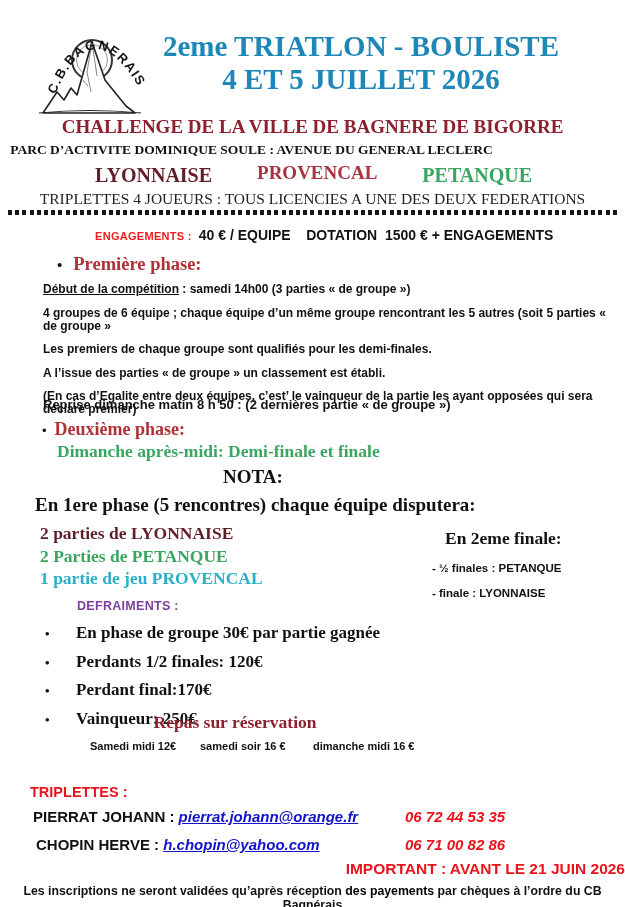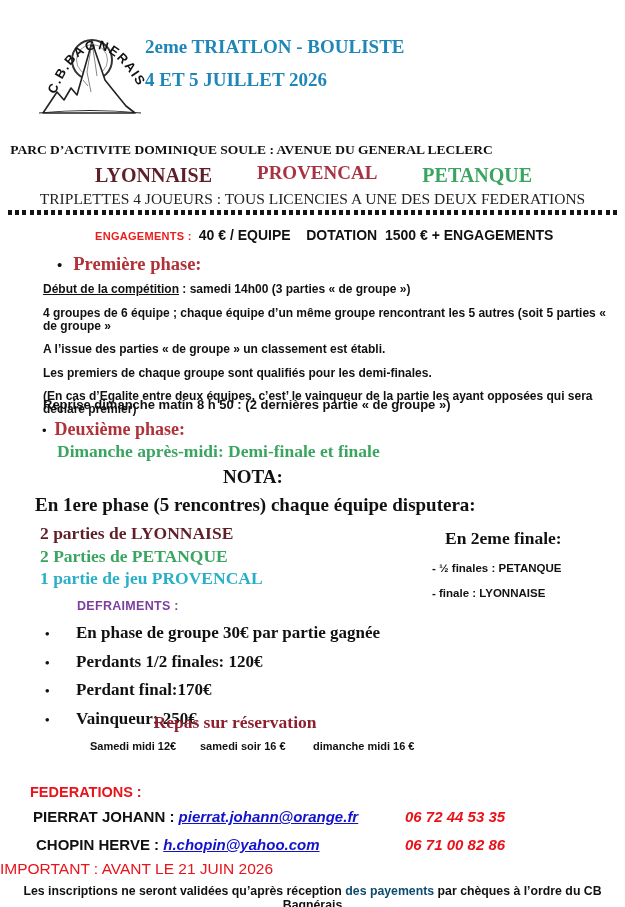--- a/index.html
+++ b/index.html
@@ -4,22 +4,22 @@
 <style>
   html,body{margin:0;padding:0;background:#ffffff;}
   body{width:625px;height:907px;font-family:"Liberation Sans",sans-serif;color:#111;overflow:hidden;}
   .page{position:relative;width:625px;height:907px;background:#fff;}
   .abs{position:absolute;}
   .serif{font-family:"Liberation Serif",serif;}
   .pre{white-space:pre-wrap;}
 
   
   #logo{top:20px;left:33px;width:115px;height:98px;}
-  #titles{top:30px;left:145px;width:432px;text-align:left;color:#1f86b8;
-          font-family:"Liberation Serif",serif;font-weight:bold;font-size:19px;line-height:33px;}
+  #titles{top:30px;left:145px;width:432px;text-align:center;color:#1f86b8;
+          font-family:"Liberation Serif",serif;font-weight:bold;font-size:29px;line-height:33px;}
 
   
   #challenge{top:116px;left:0;width:625px;text-align:center;color:#8e1f2e;font-weight:bold;font-size:19px;}
   #venue{top:142px;left:0;width:503px;text-align:center;color:#111;font-weight:bold;font-size:13.5px;}
   #feds{top:164px;left:95px;width:437px;display:flex;justify-content:space-between;align-items:baseline;font-weight:bold;}
   #feds .fed{font-size:20px;}
   .c-maroon{color:#5f1f28;}
   .c-crimson{color:#a93342;position:relative;top:-3px;font-size:19px!important;}
   .c-green{color:#3aa560;}
   .c-cyan{color:#29b0c8;}
@@ -71,23 +71,23 @@
   #meal0{left:90px;} #meal1{left:200px;} #meal2{left:313px;}
 
   
   #insc-h{top:784px;left:30px;color:#e8131b;font-weight:bold;font-size:14.5px;}
   .contact{height:22px;font-size:15px;font-weight:bold;color:#111;}
   #contact1{top:808px;left:33px;width:592px;}
   #contact2{top:836px;left:36px;width:589px;}
   .contact .email{color:#1212cc;font-style:italic;text-decoration:underline;font-weight:bold;}
   .contact .phone{position:absolute;color:#e8131b;font-style:italic;font-weight:bold;}
   #contact1 .phone{left:372px;} #contact2 .phone{left:369px;}
-  #important{top:860px;left:0;width:625px;text-align:left;color:#e8131b;font-weight:normal;font-size:15.5px;}
+  #important{top:860px;left:0;width:625px;text-align:right;color:#e8131b;font-weight:bold;font-size:15.5px;}
   #footer{top:884px;left:0;width:625px;text-align:center;font-weight:bold;font-size:12.3px;color:#111;}
-  #footer .hl{color:#0c4a6e;}
+  #footer .hl{color:#000000;}
 </style>
 </head>
 <body>
 
 <div class="page">
 
   <div class="abs" id="logo">
     <svg viewBox="0 0 115 98" width="115" height="98">
       <defs>
           <path id="arc" d="M 20 80 Q 57 -14 105 66" fill="none"></path>
@@ -102,20 +102,21 @@
         <textPath href="#arc" startOffset="6">C.B.BAGNERAIS</textPath>
       </text>
     </svg>
   </div>
 
   <div class="abs" id="titles">
     <div>2eme TRIATLON - BOULISTE</div>
     <div>4 ET 5 JUILLET 2026</div>
   </div>
 
+  <div class="abs serif" id="challenge">CHALLENGE DE LA VILLE DE BAGNERE DE BIGORRE</div>
   <div class="abs serif" id="venue">PARC D’ACTIVITE DOMINIQUE SOULE : AVENUE DU GENERAL LECLERC</div>
 
   <div class="abs serif" id="feds">
     <span class="fed c-maroon">LYONNAISE</span>
     <span class="fed c-crimson">PROVENCAL</span>
     <span class="fed c-green">PETANQUE</span>
   </div>
 
   <div class="abs serif" id="eligibility">TRIPLETTES 4 JOUEURS : TOUS LICENCIES A UNE DES DEUX FEDERATIONS</div>
   <div class="abs" id="dots"></div>
@@ -129,22 +130,22 @@
     <span class="bullet">•</span>
     <span class="ph serif">Première phase:</span>
   </div>
 
   <div class="abs" id="debut">
     <span class="u">Début de la compétition</span><span> : samedi 14h00 (3 parties « de groupe »)</span>
   </div>
 
   <div class="abs" id="rules">
     <p>4 groupes de 6 équipe ; chaque équipe d’un même groupe rencontrant les 5 autres (soit 5 parties « de groupe »</p>
+    <p>Les premiers de chaque groupe sont qualifiés pour les demi-finales.</p>
     <p>A l’issue des parties « de groupe » un classement est établi.</p>
-    <p>Les premiers de chaque groupe sont qualifiés pour les demi-finales.</p>
     <p>(En cas d’Egalite entre deux équipes, c’est’ le vainqueur de la partie les ayant opposées qui sera déclaré premier)</p>
   </div>
 
   <div class="abs" id="reprise">
     <span>Reprise </span><b>dimanche matin 8 h 50</b><span> : (2 dernières partie « de groupe »)</span>
   </div>
 
   <div class="abs phase-row" id="phase2-h">
     <span class="bullet">•</span>
     <span class="ph serif">Deuxième phase:</span>
@@ -187,21 +188,21 @@
     </div>
   </div>
 
   <div class="abs serif" id="meals-title">Repas sur réservation</div>
   <div class="abs" id="meals-row">
     <span id="meal0">Samedi midi 12€</span>
     <span id="meal1">samedi soir 16 €</span>
     <span id="meal2">dimanche midi 16 €</span>
   </div>
 
-  <div class="abs" id="insc-h">FEDERATIONS :</div>
+  <div class="abs" id="insc-h">TRIPLETTES :</div>
 
   <div class="abs contact" id="contact1">
     <span>PIERRAT JOHANN : </span><a class="email" href="#">pierrat.johann@orange.fr</a>
     <span class="phone">06 72 44 53 35</span>
   </div>
 
   <div class="abs contact" id="contact2">
     <span>CHOPIN HERVE : </span><a class="email" href="#">h.chopin@yahoo.com</a>
     <span class="phone">06 71 00 82 86</span>
   </div>

